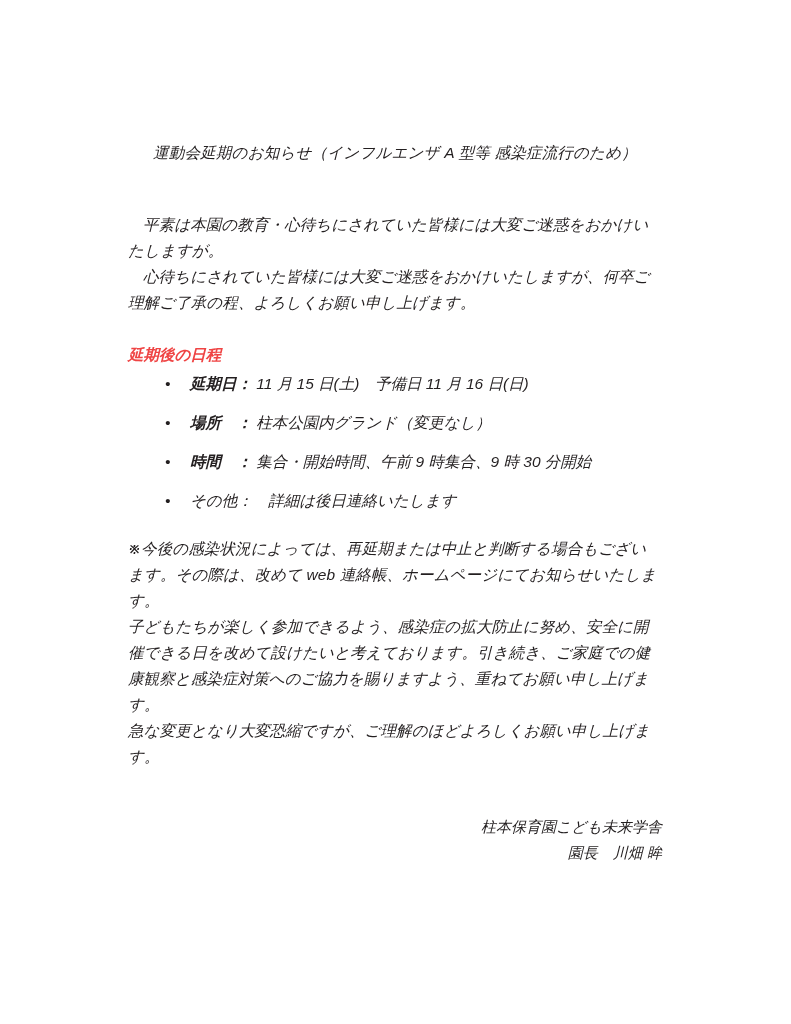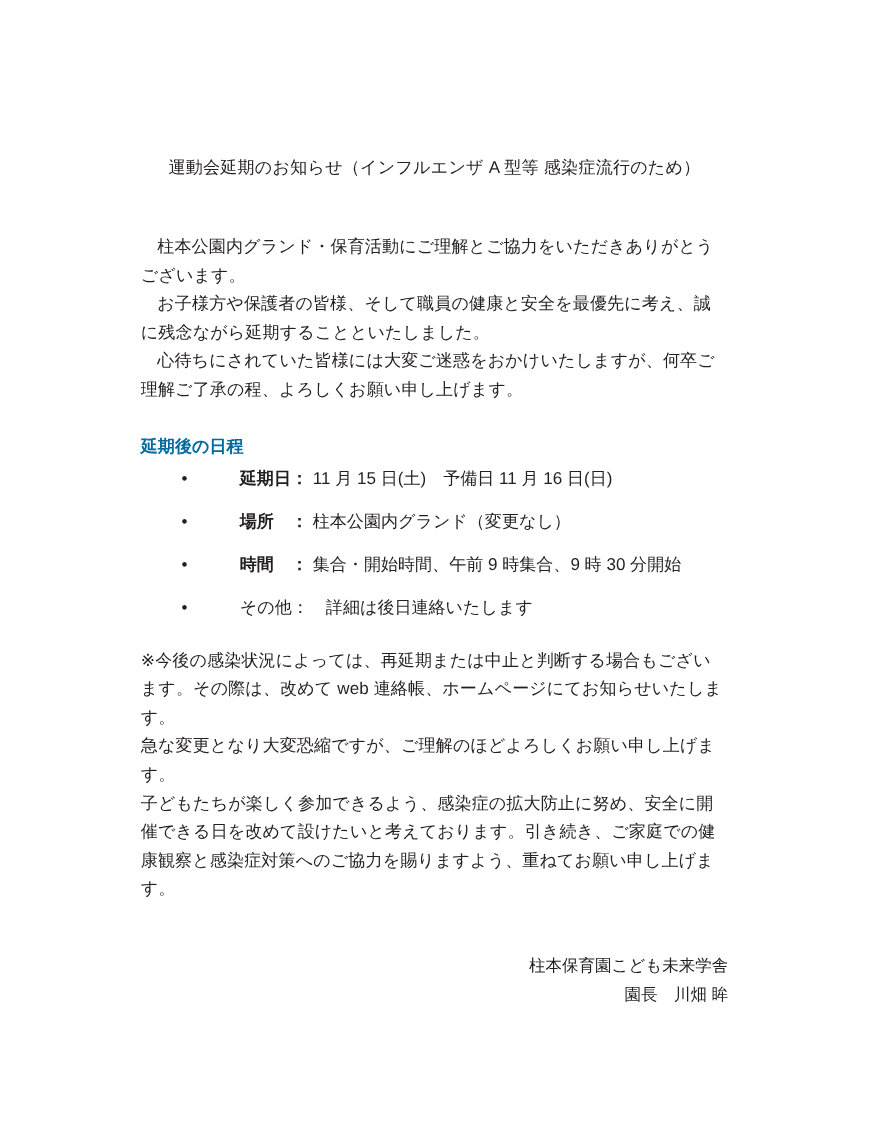--- a/index.html
+++ b/index.html
@@ -12,20 +12,21 @@
     font-family: "Liberation Sans", "DejaVu Sans", sans-serif;
     color: #231f20;
   }
   .page {
     position: relative;
     width: 791px;
     height: 1024px;
     background: #ffffff;
     overflow: hidden;
     box-sizing: border-box;
+    font-style: italic;
   }
   .content {
     position: absolute;
     left: 128px;
     top: 0;
     width: 534px;
   }
   .doc-title {
     margin: 0;
     padding: 0;
@@ -52,21 +53,21 @@
   p.para.indent {
     text-indent: 15px;
   }
   .section-heading {
     margin: 0;
     padding: 0;
     margin-top: 26px;
     font-size: 15.5px;
     line-height: 26px;
     font-weight: 700;
-    color: #0369a1;
+    color: #ef4444;
   }
   ul.schedule {
     list-style: none;
     margin: 0;
     padding: 0;
     margin-top: 3px;
   }
   ul.schedule li {
     position: relative;
     padding-left: 62px;
@@ -79,21 +80,20 @@
     position: absolute;
     left: 37px;
     top: 0;
     line-height: 26px;
     font-size: 15.5px;
     color: #231f20;
   }
   .item-label {
     font-weight: 700;
     white-space: pre;
-    margin-left: 28px;
   }
   .item-label.regular {
     font-weight: 400;
   }
   .item-value {
     white-space: pre;
     text-align: center;
   }
   .closing-block {
     margin-top: 22px;
@@ -115,22 +115,21 @@
 </style>
 </head>
 <body>
 
 <div class="page">
   <div class="content">
 
     <h1 class="doc-title">運動会延期のお知らせ（インフルエンザ A 型等 感染症流行のため）</h1>
 
     <div class="body-block">
-      <p class="para indent">柱本公園内グランド・保育活動にご理解とご協力をいただきありがとうございます。</p>
-      <p class="para indent">お子様方や保護者の皆様、そして職員の健康と安全を最優先に考え、誠に残念ながら延期することといたしました。</p>
+      <p class="para indent">平素は本園の教育・心待ちにされていた皆様には大変ご迷惑をおかけいたしますが。</p>
       <p class="para indent">心待ちにされていた皆様には大変ご迷惑をおかけいたしますが、何卒ご理解ご了承の程、よろしくお願い申し上げます。</p>
     </div>
 
     <div class="section-heading">延期後の日程</div>
 
     <ul class="schedule">
       <li>
         <span class="bullet">•</span>
         <span class="item-label">延期日：</span><span class="item-value"> 11 月 15 日(土)　予備日 11 月 16 日(日)</span>
       </li>
@@ -143,22 +142,22 @@
         <span class="item-label">時間　：</span><span class="item-value"> 集合・開始時間、午前 9 時集合、9 時 30 分開始</span>
       </li>
       <li>
         <span class="bullet">•</span>
         <span class="item-label regular">その他：</span><span class="item-value">　詳細は後日連絡いたします</span>
       </li>
     </ul>
 
     <div class="closing-block">
       <p class="para">※今後の感染状況によっては、再延期または中止と判断する場合もございます。その際は、改めて web 連絡帳、ホームページにてお知らせいたします。</p>
+      <p class="para">子どもたちが楽しく参加できるよう、感染症の拡大防止に努め、安全に開催できる日を改めて設けたいと考えております。引き続き、ご家庭での健康観察と感染症対策へのご協力を賜りますよう、重ねてお願い申し上げます。</p>
       <p class="para">急な変更となり大変恐縮ですが、ご理解のほどよろしくお願い申し上げます。</p>
-      <p class="para">子どもたちが楽しく参加できるよう、感染症の拡大防止に努め、安全に開催できる日を改めて設けたいと考えております。引き続き、ご家庭での健康観察と感染症対策へのご協力を賜りますよう、重ねてお願い申し上げます。</p>
     </div>
 
     <div class="signature">
       <div>柱本保育園こども未来学舎</div>
       <div class="sig-line-2">園長　川畑 眸</div>
     </div>
 
   </div>
 </div>
 

